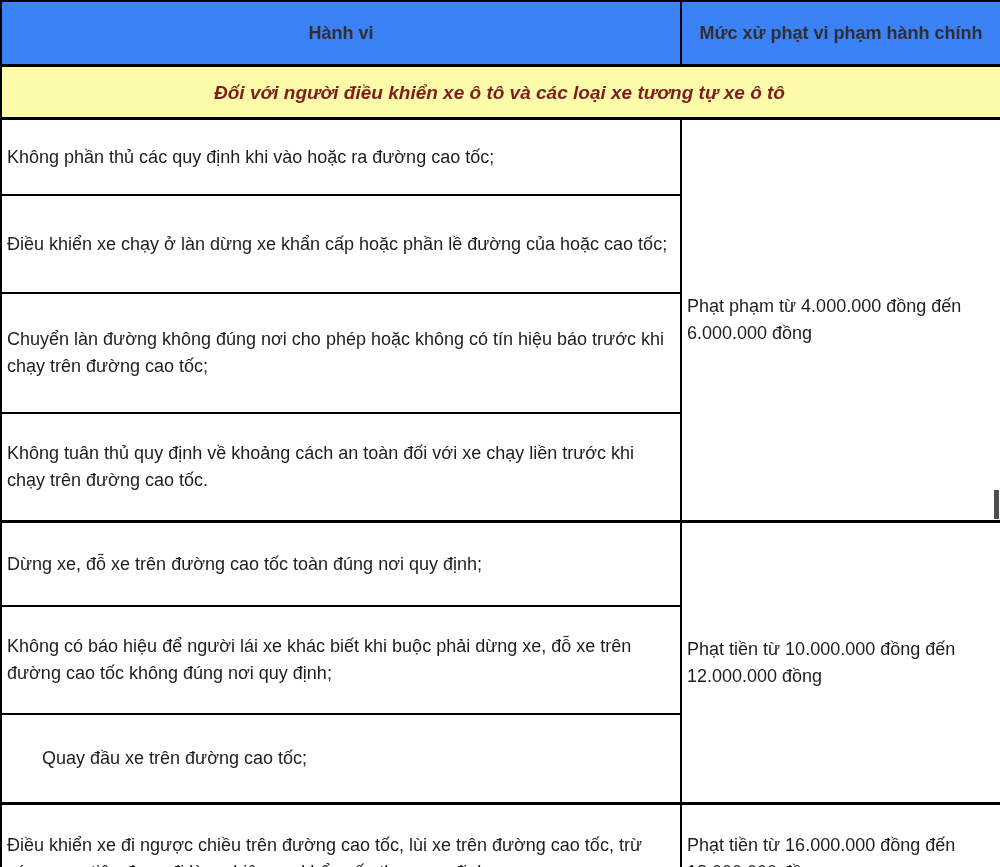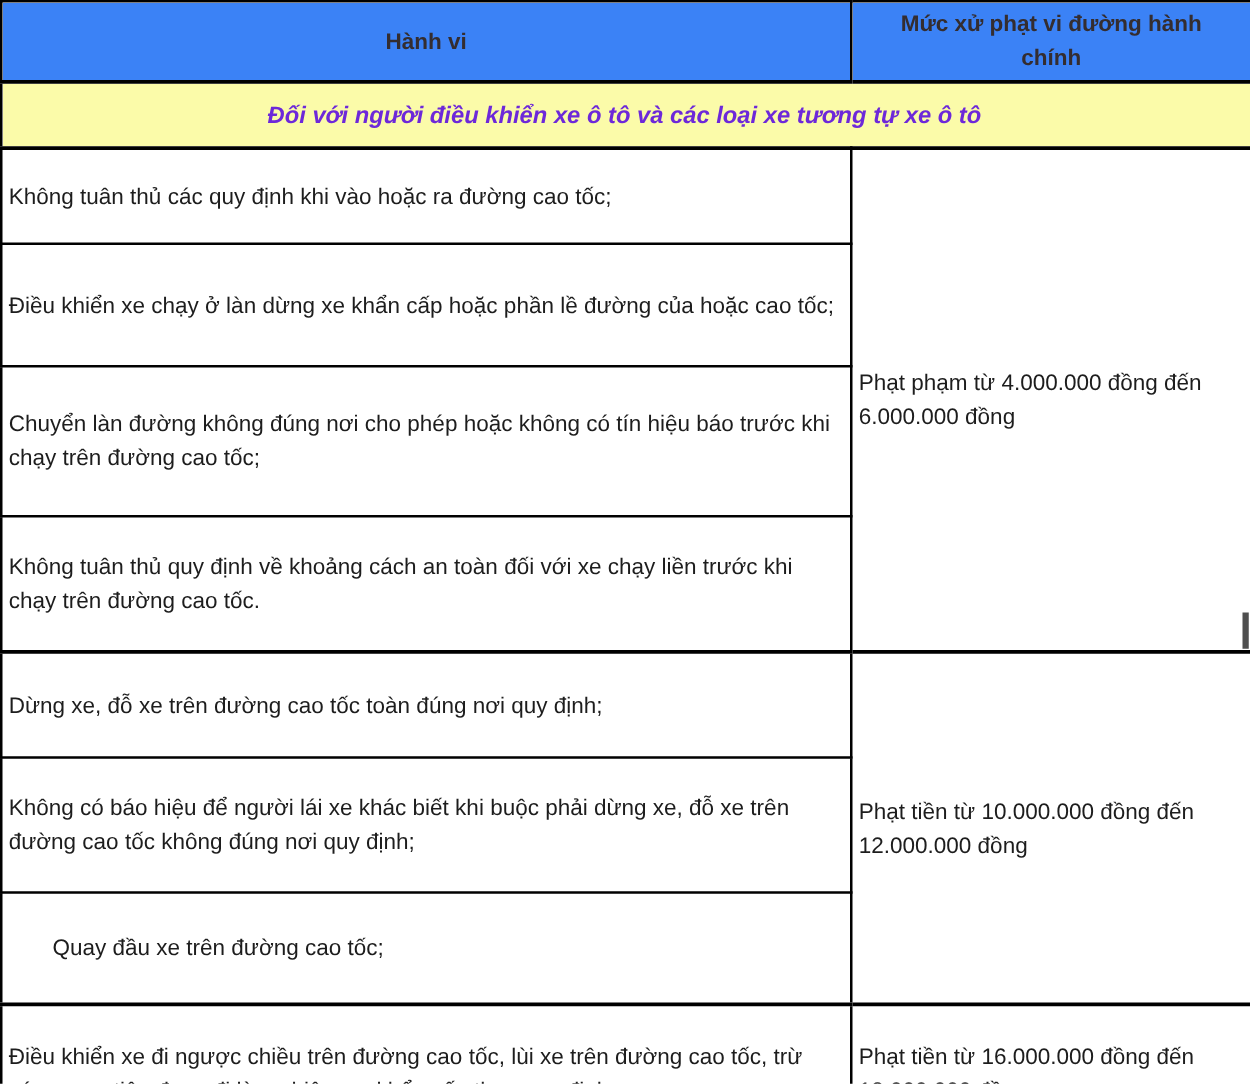--- a/index.html
+++ b/index.html
@@ -46,21 +46,21 @@
     border-bottom: 3px solid #000000;
     padding: 2px 14px;
   }
 
   
   tr.section-row td {
     background: #fbfba9;
     font-weight: bold;
     font-style: italic;
     text-align: center;
-    color: #6d28d9;
+    color: #7f1d1d;
     height: 42px;
     font-size: 19px;
     border-bottom: 3px solid #000000;
   }
 
   td.violation { text-align: left; }
   td.penalty   { vertical-align: middle; padding-left: 4px; }
 
   tr.r1 td { height: 66px; }
   tr.r2 td { height: 88px; }
@@ -86,29 +86,29 @@
 <div class="page">
   <table class="penalty-table">
     <colgroup>
       <col class="c-behavior">
       <col class="c-penalty">
     </colgroup>
 
     <tbody>
         <tr class="header-row">
       <th>Hành vi</th>
-      <th>Mức xử phạt vi đường hành chính</th>
+      <th>Mức xử phạt vi phạm hành chính</th>
     </tr>
 
     <tr class="section-row">
       <td colspan="2">Đối với người điều khiển xe ô tô và các loại xe tương tự xe ô tô</td>
     </tr>
 
     <tr class="r1">
-      <td class="violation">Không tuân thủ các quy định khi vào hoặc ra đường cao tốc;</td>
+      <td class="violation">Không phần thủ các quy định khi vào hoặc ra đường cao tốc;</td>
       <td class="penalty" rowspan="4">Phạt phạm từ 4.000.000 đồng đến 6.000.000 đồng</td>
     </tr>
     <tr class="r2">
       <td class="violation">Điều khiển xe chạy ở làn dừng xe khẩn cấp hoặc phần lề đường của hoặc cao tốc;</td>
     </tr>
     <tr class="r3">
       <td class="violation">Chuyển làn đường không đúng nơi cho phép hoặc không có tín hiệu báo trước khi chạy trên đường cao tốc;</td>
     </tr>
     <tr class="r4">
       <td class="violation">Không tuân thủ quy định về khoảng cách an toàn đối với xe chạy liền trước khi chạy trên đường cao tốc.</td>

